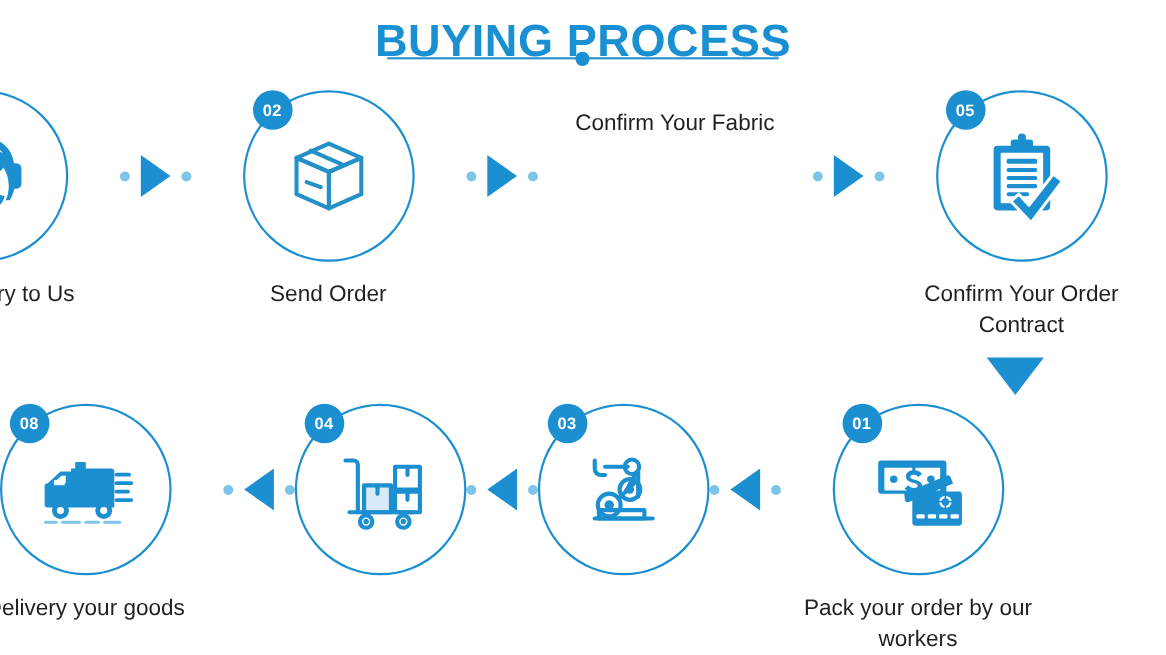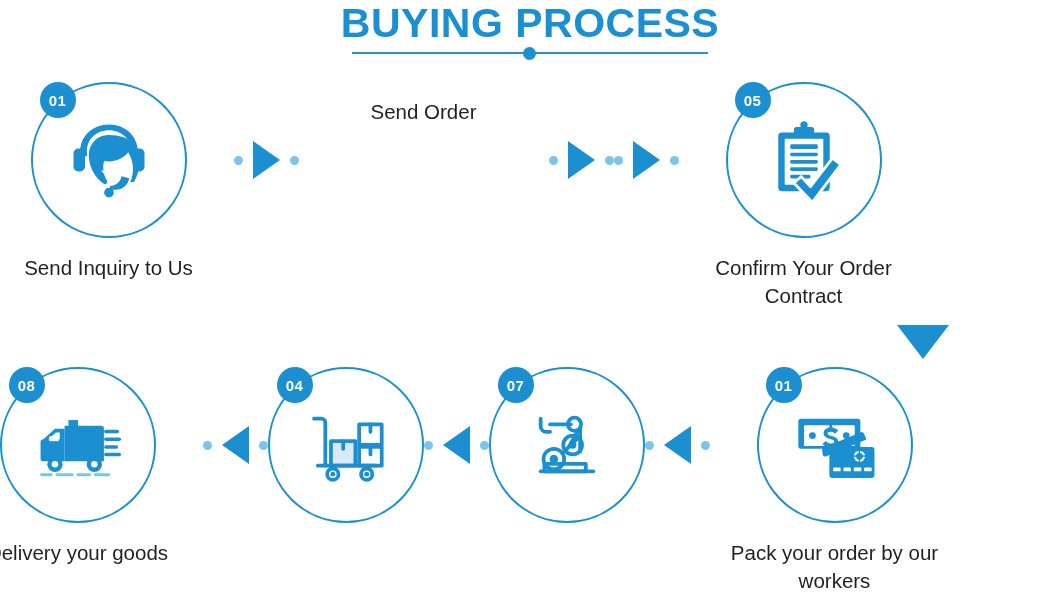--- a/index.html
+++ b/index.html
@@ -19,21 +19,21 @@
   
   .title-wrap {
     position: absolute;
     top: 0;
     left: 0;
     width: 1060px;
     text-align: center;
   }
   .title {
     margin: 0;
-    padding-top: 1px;
+    padding-top: 15px;
     font-size: 41px;
     font-weight: bold;
     letter-spacing: 0.5px;
     color: #1a8fd1;
     line-height: 44px;
     font-family: "Liberation Sans", sans-serif;
   }
   .title-rule {
     position: absolute;
     top: 52px;
@@ -190,30 +190,45 @@
     <div class="label">Send Inquiry to Us</div>
   </div>
 
   <div class="connector">
     <span class="dot"></span>
     <span class="tri tri-right"></span>
     <span class="dot"></span>
   </div>
 
   <div class="step">
+    <div class="ring">
+      <div class="badge">02</div>
+      <div class="glyph">
+        <svg viewBox="0 0 100 100" width="92" height="92">
+          <g fill="none" stroke="#2391c7" stroke-width="4" stroke-linejoin="round" stroke-linecap="round">
+            <path d="M18 32 50 18 82 32 50 46z"></path>
+            <path d="M18 32v36l32 14V46z"></path>
+            <path d="M82 32v36L50 82V46z"></path>
+            <path d="M32 25 64 39"></path>
+            <path d="M28 56l14 5"></path>
+          </g>
+        </svg>
+      </div>
+    </div>
     <div class="label">Send Order</div>
   </div>
 
   <div class="connector">
     <span class="dot"></span>
     <span class="tri tri-right"></span>
     <span class="dot"></span>
   </div>
 
   <div class="step">
+    <div class="label">Confirm Your Fabric</div>
   </div>
 
   <div class="connector">
     <span class="dot"></span>
     <span class="tri tri-right"></span>
     <span class="dot"></span>
   </div>
 
   <div class="step">
     <div class="ring">
@@ -311,21 +326,21 @@
   </div>
 
   <div class="connector">
     <span class="dot"></span>
     <span class="tri tri-left"></span>
     <span class="dot"></span>
   </div>
 
   <div class="step">
     <div class="ring">
-      <div class="badge">07</div>
+      <div class="badge">03</div>
       <div class="glyph">
         <svg viewBox="0 0 100 100" width="94" height="94">
           <g fill="none" stroke="#1b8fd0" stroke-width="4" stroke-linecap="round" stroke-linejoin="round">
             <path d="M22 22v8a6 6 0 0 0 6 6h4"></path>
             <path d="M32 28h22"></path>
             <circle cx="58" cy="28" r="7"></circle>
             <path d="M62 34 52 52"></path>
             <path d="M64 33v24"></path>
             <circle cx="56" cy="50" r="10"></circle>
             <circle cx="36" cy="65" r="11"></circle>

